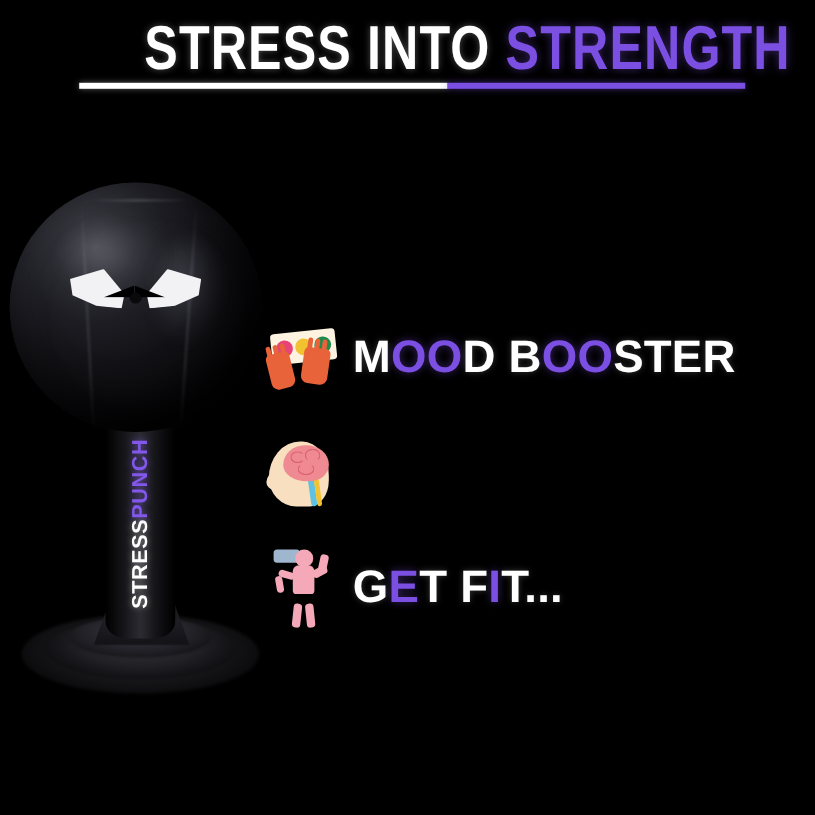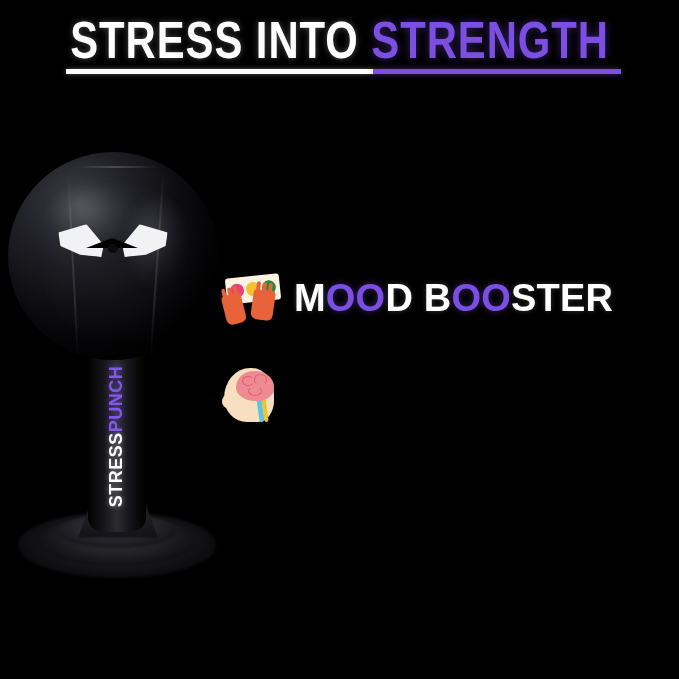--- a/index.html
+++ b/index.html
@@ -19,21 +19,21 @@
     background: #000000;
     overflow: hidden;
   }
 
   
   .title-wrap {
     position: absolute;
     left: 0;
     top: 14px;
     width: 679px;
-    text-align: center;
+    text-align: right;
     line-height: 1;
   }
   .title {
     display: inline-block;
     position: relative;
     font-family: "Liberation Sans", sans-serif;
     font-weight: bold;
     font-size: 45px;
     letter-spacing: 1.0px;
     white-space: nowrap;
@@ -438,15 +438,31 @@
           <div class="cord-b"></div>
           <div class="cord-y"></div>
           <div class="brain-shape"></div>
           <div class="brain-fold bf1"></div>
           <div class="brain-fold bf2"></div>
           <div class="brain-fold bf3"></div>
         </div>
       </div>
     </div>
 
+    <div class="feature">
+      <div class="feat-icon">
+        <div class="ico-flex">
+          <div class="fl fl-armR2"></div>
+          <div class="fl fl-armR"></div>
+          <div class="fl fl-head"></div>
+          <div class="fl fl-torso"></div>
+          <div class="fl fl-armL"></div>
+          <div class="fl fl-armL2"></div>
+          <div class="fl-shorts"></div>
+          <div class="fl fl-legL"></div>
+          <div class="fl fl-legR"></div>
+        </div>
+      </div>
+      <div class="feat-text"><span class="w">G</span><span class="p">E</span><span class="w">T F</span><span class="p">I</span><span class="w">T...</span></div>
+    </div>
 
   </div>
 </div>
 
 </body></html>

